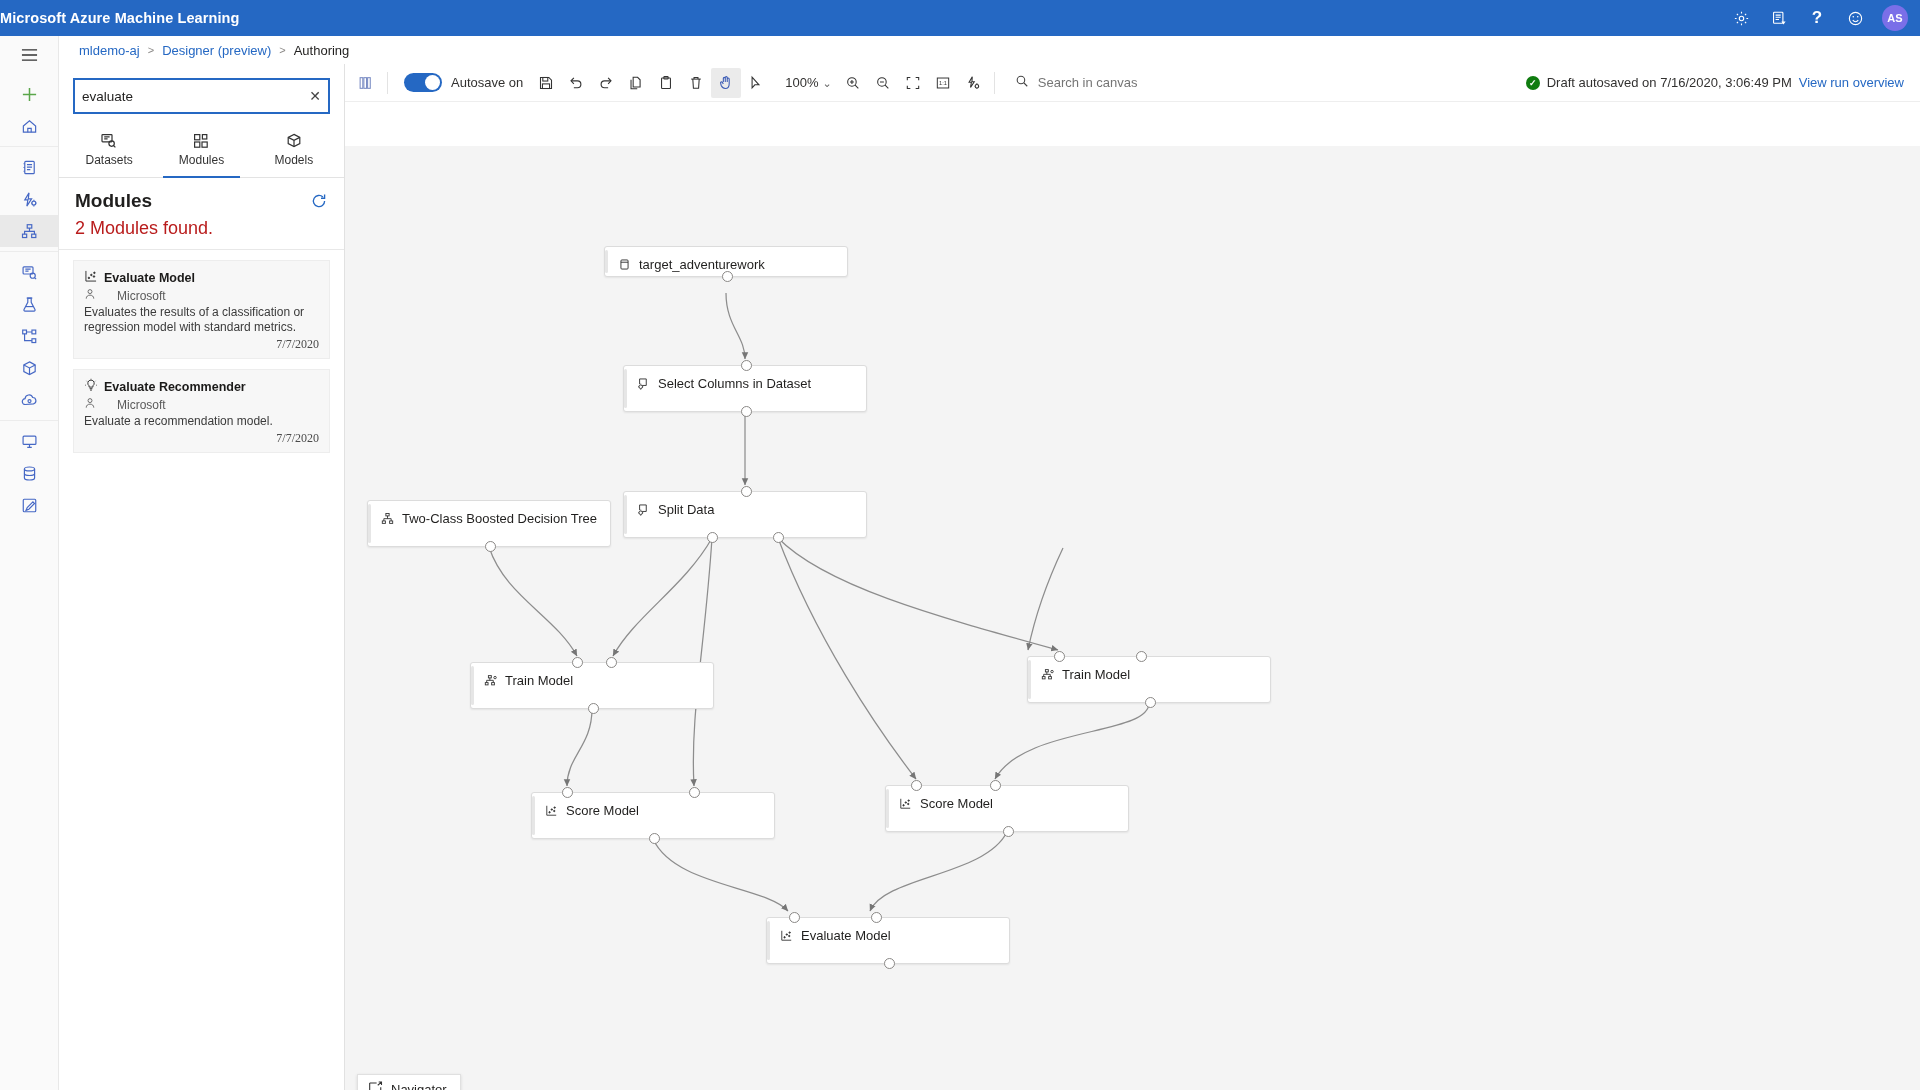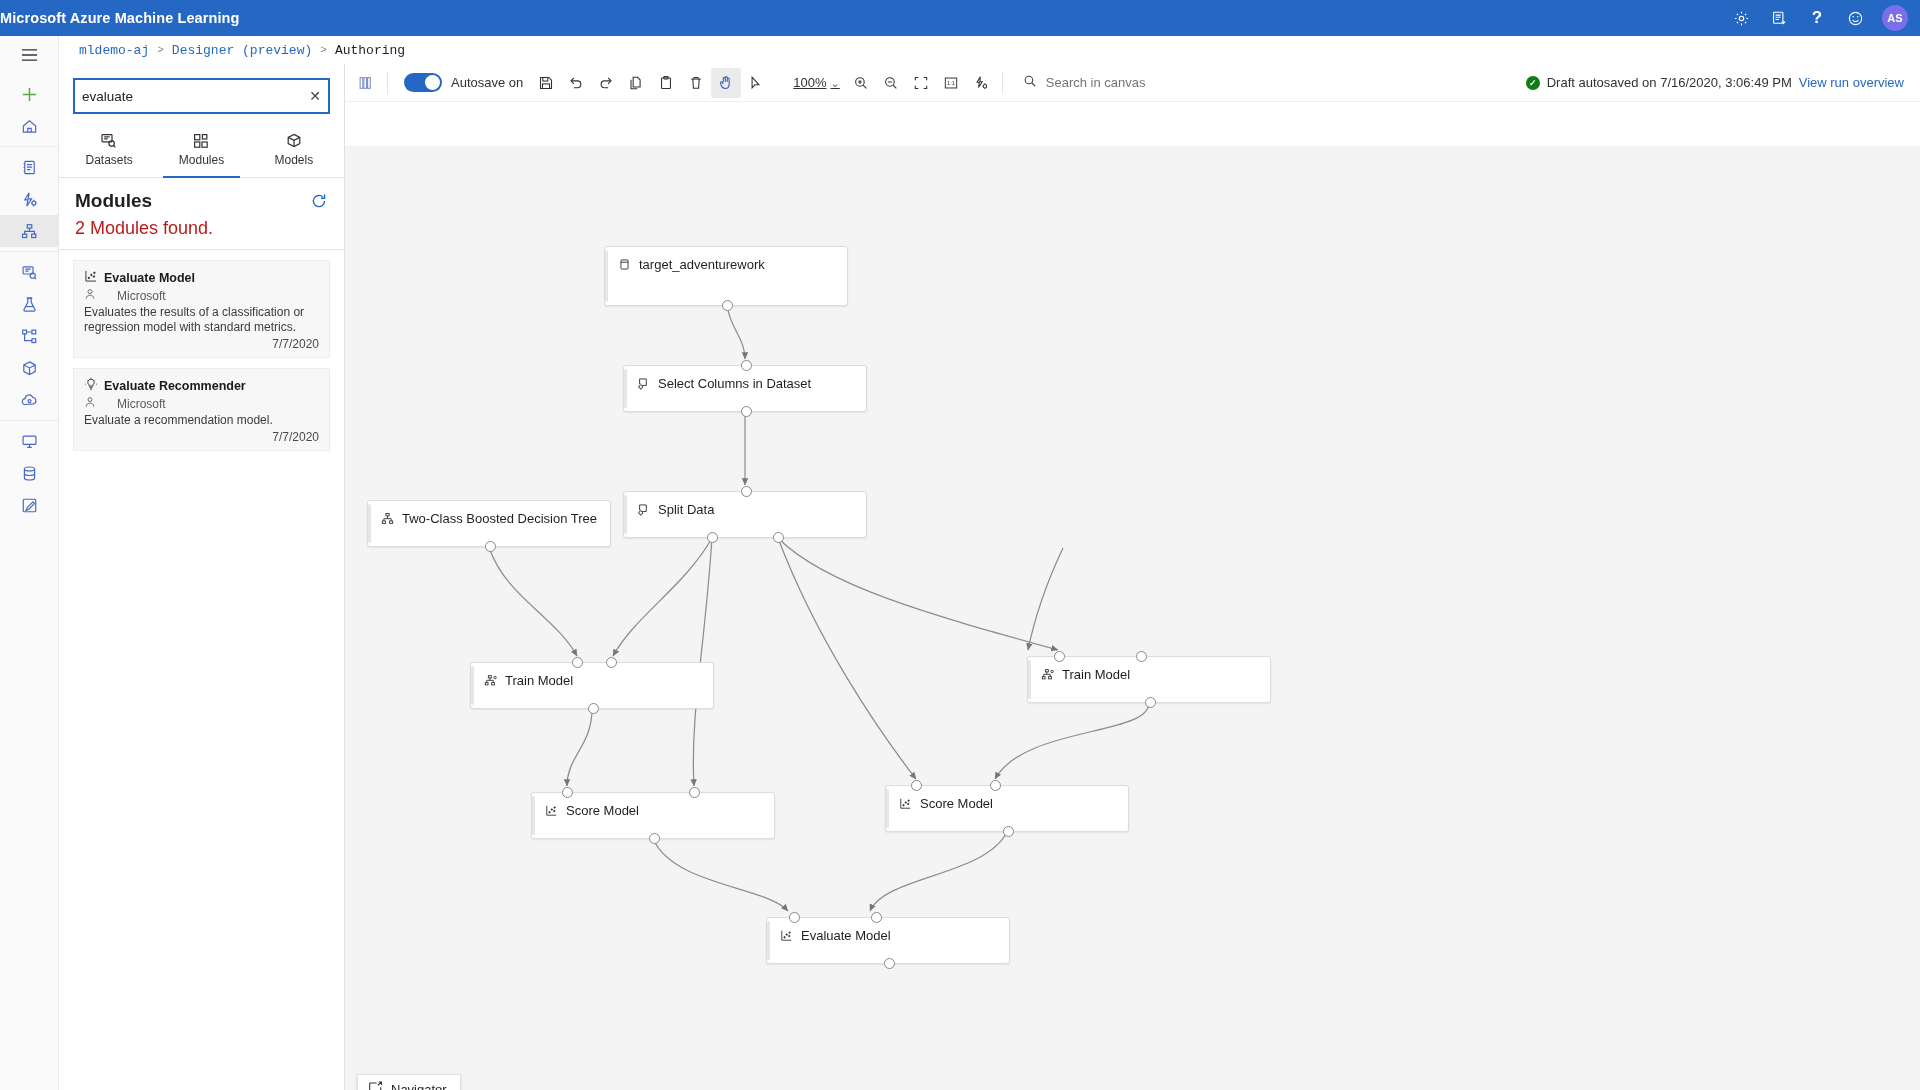--- a/index.html
+++ b/index.html
@@ -102,21 +102,21 @@
   }
   .found-text { padding: 2px 16px 10px 16px; color: #b91c1c; font-size: 18px; }
   .panel-body { border-top: 1px solid #e8e8e8; padding: 10px 14px; }
   .mod-card {
     background: #f7f7f7; border: 1px solid #ededed; padding: 8px 10px 6px 10px;
     margin-bottom: 10px; cursor: pointer;
   }
   .mod-title { display: flex; align-items: center; gap: 6px; font-weight: bold; font-size: 12.5px; color: #1b1a19; }
   .mod-pub { display: flex; align-items: center; gap: 21px; color: #5a5a5a; font-size: 12px; margin-top: 2px; }
   .mod-desc { color: #3b3b3b; font-size: 12px; line-height: 15px; margin-top: 2px; }
-  .mod-date { text-align: right; color: #4a4a4a; font-size: 12px; margin-top: 2px; }
+  .mod-date { text-align: right; color: #4a4a4a; font-size: 12px; margin-top: 2px; font-family: Liberation Serif, serif; }
 
   
   .main { position: absolute; left: 345px; top: 36px; width: 1575px; height: 1054px; background: #fff; }
 
   .cmdbar {
     height: 44px; display: flex; align-items: center; padding: 0 16px;
     border-bottom: 1px solid #efefef;
   }
   .pipeline-name { font-size: 16.5px; font-weight: bold; color: #201f1e; }
   .gear-small { margin-left: 16px; cursor: pointer; display: flex; align-items: center; color: #444; }
@@ -148,22 +148,22 @@
   .toggle {
     width: 38px; height: 19px; border-radius: 10px; background: #2568c3;
     position: relative; cursor: pointer;
   }
   .toggle .knob {
     position: absolute; right: 2px; top: 2px; width: 15px; height: 15px;
     border-radius: 50%; background: #fff;
   }
   .toggle-label { font-size: 13px; color: #323130; }
   .zoom-level {
-    display: flex; align-items: flex-end; gap: 4px; margin: 0 6px 0 22px;
-    font-size: 13px; color: #323130; cursor: pointer; text-decoration: underline;
+    display: flex; align-items: flex-end; gap: 4px; margin: 0 6px 0 14px;
+    font-size: 13px; color: #323130; cursor: pointer;
   }
   .canvas-search {
     display: flex; align-items: center; gap: 7px; margin-left: 14px;
     color: #444; font-size: 13px; cursor: text; width: 260px;
   }
   .canvas-search input {
     border: none; outline: none; background: transparent; flex: 1;
     font-family: "Liberation Sans", sans-serif; font-size: 13px; color: #201f1e;
   }
   .autosave-status {
@@ -208,21 +208,21 @@
     position: absolute; left: 12px; bottom: 14px;
     background: #fff; border: 1px solid #e0e0e0; box-shadow: 0 1px 3px rgba(0,0,0,.12);
     height: 30px; display: flex; align-items: center; gap: 8px;
     padding: 0 13px 0 10px; font-size: 13px; color: #201f1e; cursor: pointer;
   }
 
   
   .breadcrumb {
     position: absolute; left: 59px; top: 36px; width: 1861px; height: 28px;
     display: flex; align-items: center; gap: 8px;
-    padding-left: 20px; font-size: 13px; background: #fff; font-family: Liberation Mono, monospace;
+    padding-left: 20px; font-size: 13px; background: #fff;
   }
   .bc-link { color: #2568c3; cursor: pointer; }
   .bc-sep { color: #8a8886; font-size: 11px; }
   .bc-current { color: #201f1e; }
 </style>
 </head>
 <body>
 
 <div class="topbar">
   <div class="topbar-title">Microsoft Azure Machine Learning</div>
@@ -628,21 +628,21 @@
         <path d="M247,563 C247,600 222,610 222,640"></path>
 
         <path d="M804,557 C804,590 680,580 650,633"></path>
 
         <path d="M308,693 C330,740 420,740 443,765"></path>
 
         <path d="M662,686 C640,730 540,730 525,765"></path>
       </g>
     </svg>
 
-    <div class="node" style="left:259px;top:100px;width:244px;height:60px;">
+    <div class="node" style="left:259px;top:100px;width:244px;height:31px;">
       <div class="node-label">
         <span class="node-ico">
           <svg width="13" height="13" viewBox="0 0 16 16" fill="none" stroke="#333" stroke-width="1.15">
             <rect x="3.6" y="2.4" width="8.8" height="11.2" rx="1.2"></rect>
               <path d="M3.6 5.2h8.8"></path>
           </svg>
         </span>
         <span>target_adventurework</span>
       </div>
       <div class="port" style="left:116.5px;bottom:-6px;"></div>

